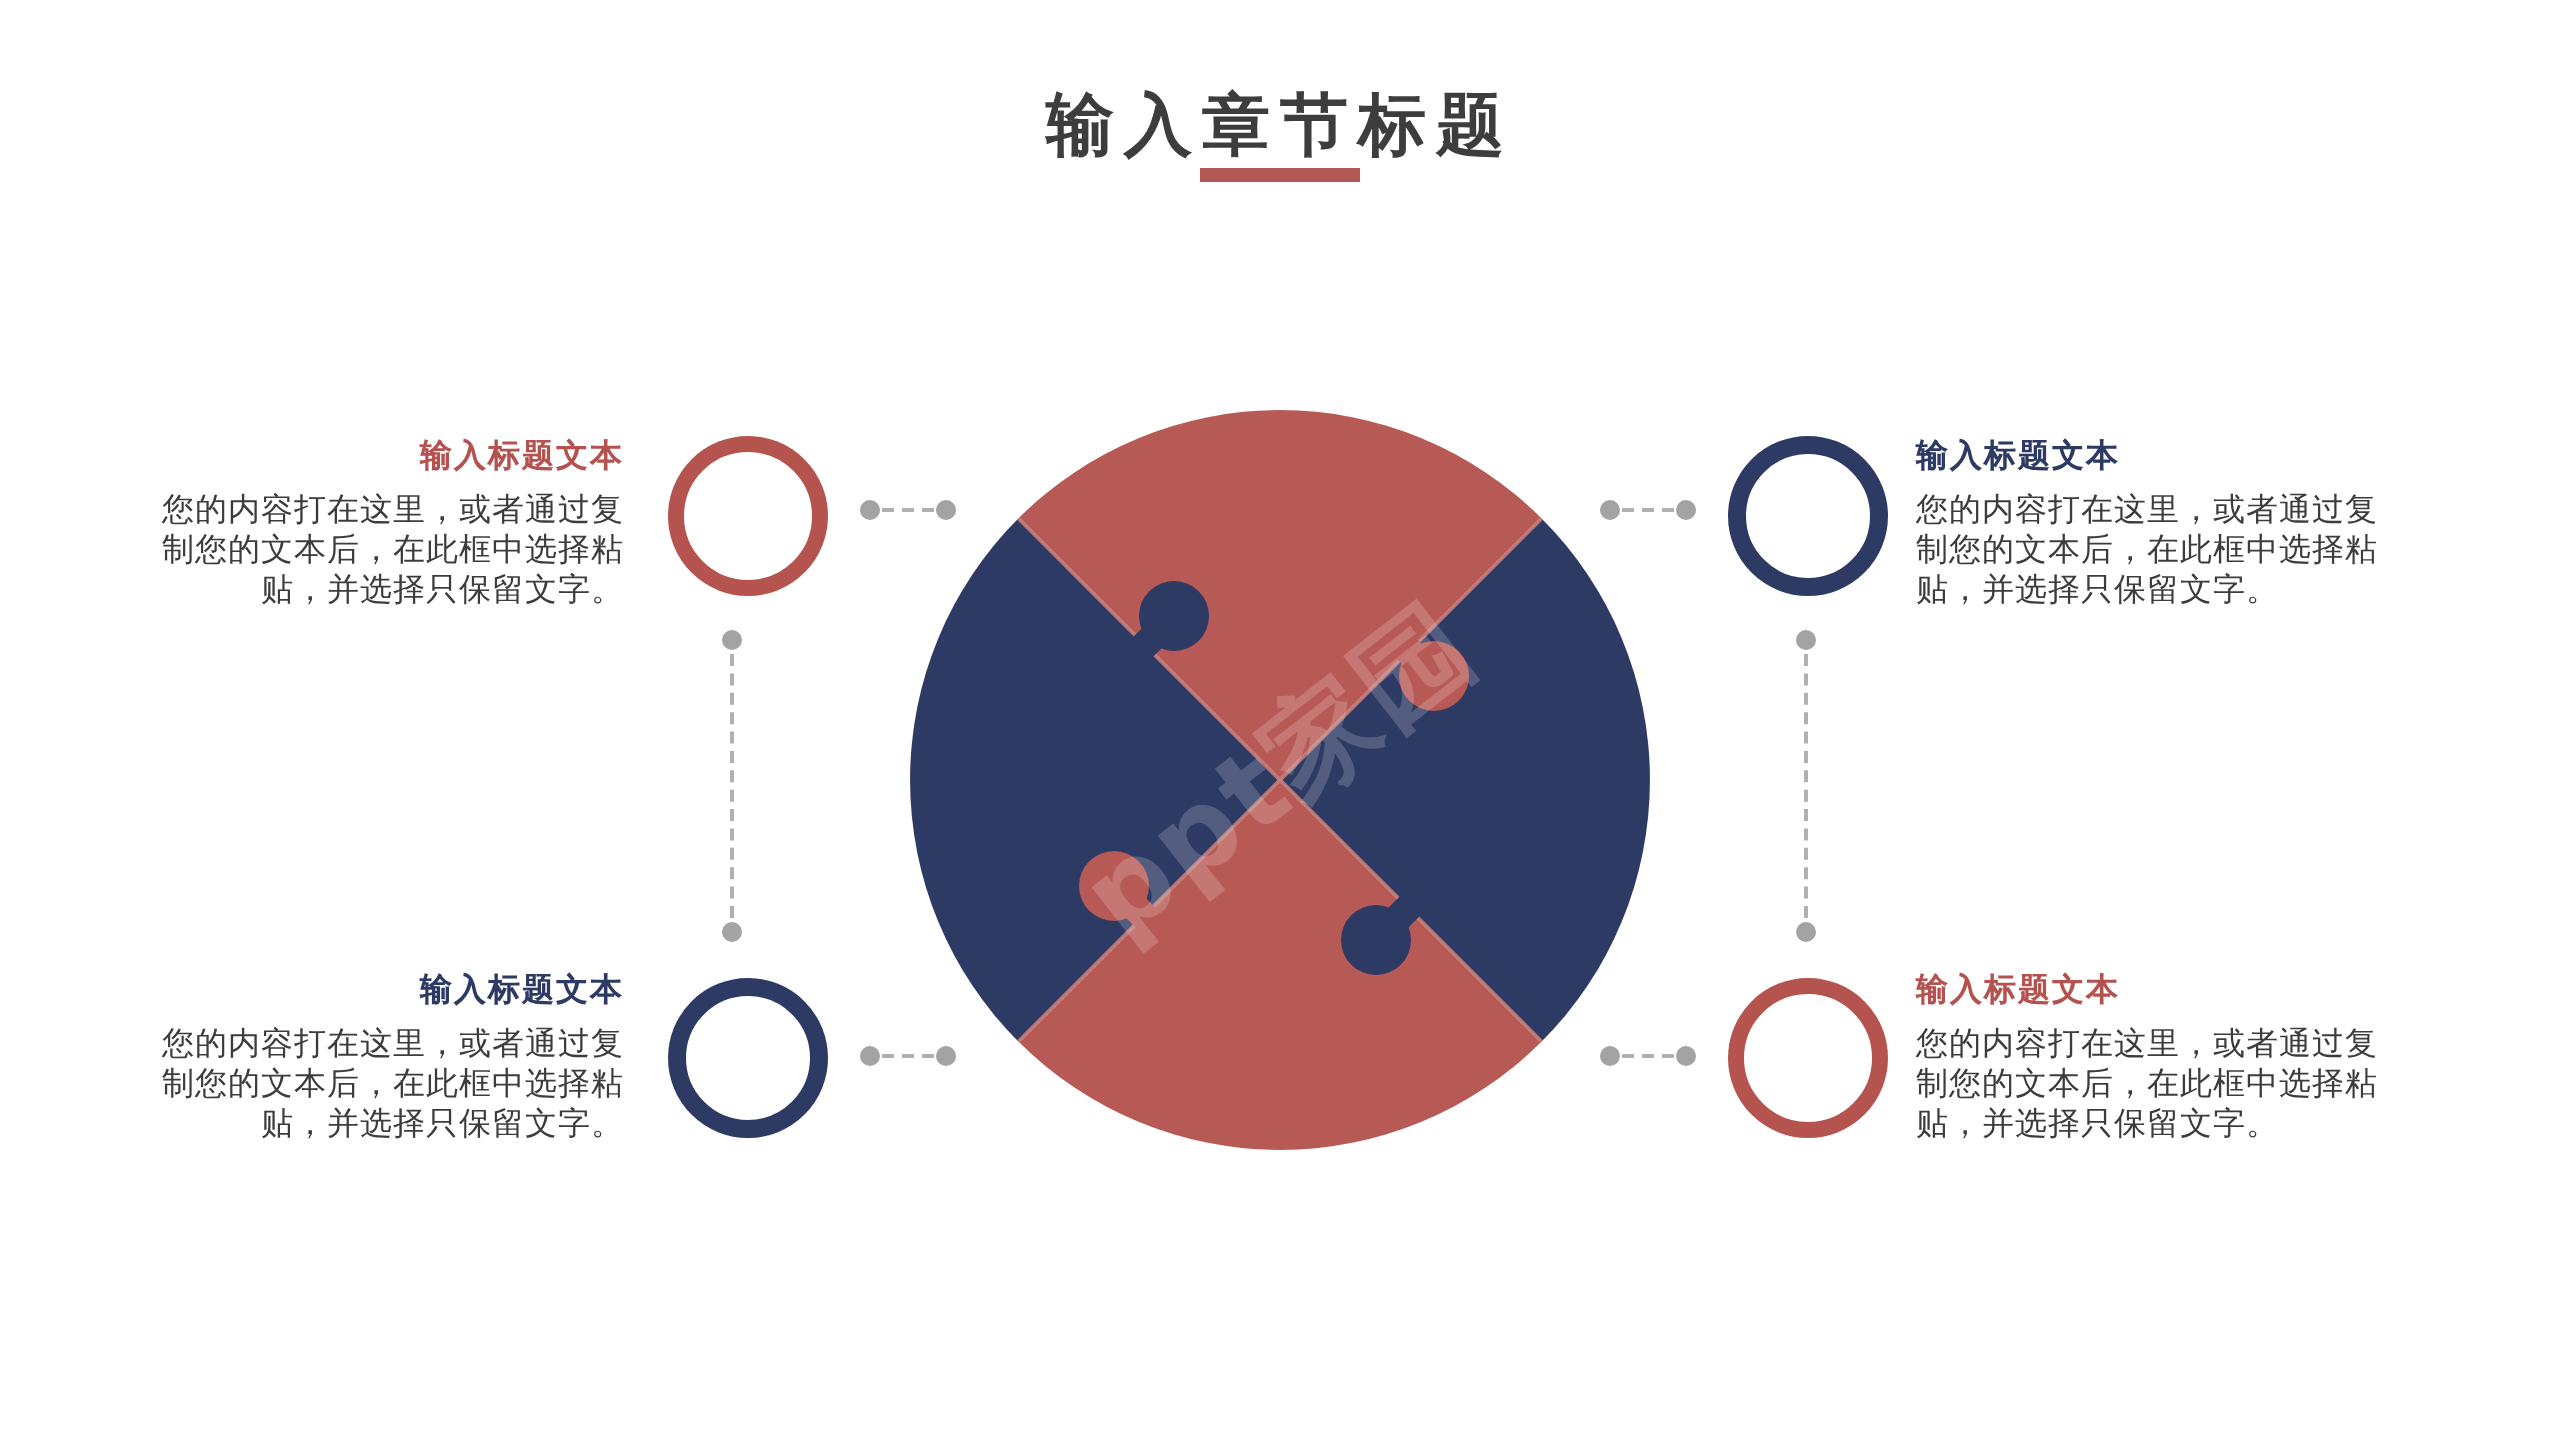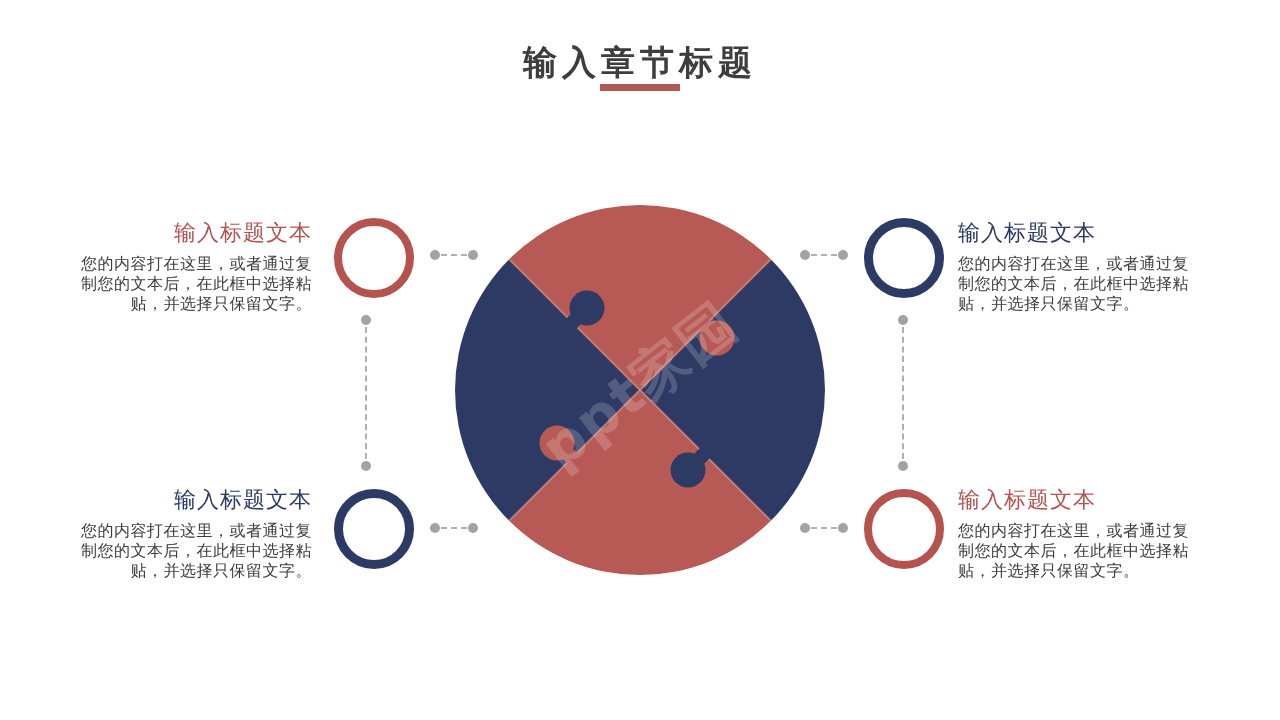--- a/index.html
+++ b/index.html
@@ -6,21 +6,21 @@
   body{font-family:"DejaVu Sans","Liberation Sans",sans-serif;background:#fff;}
   .slide{position:relative;width:1280px;height:592px;background:#ffffff;overflow:hidden;}
 
   
   .main-title{position:absolute;left:0;right:0;top:40px;text-align:center;
     font-size:34px;font-weight:bold;color:#3d3d3d;letter-spacing:5px;}
   .title-underline{position:absolute;left:600px;top:84px;width:80px;height:7px;background:#b15854;}
 
   
   .block{position:absolute;width:234px;}
-  .block .b-title{display:block;font-size:22px;font-weight:normal;letter-spacing:1px;}
+  .block .b-title{display:block;font-size:16px;font-weight:bold;letter-spacing:1px;}
   .block .b-body{margin:6px 0 0 0;font-size:16px;line-height:20px;color:#3c3c3c;letter-spacing:0.5px;}
   .align-right{text-align:right;}
   .align-left{text-align:left;}
   .accent-red{color:#b3524e;}
   .accent-navy{color:#2c3a64;}
 
   
   .ring{position:absolute;width:80px;height:80px;border-radius:50%;box-sizing:border-box;background:#fff;}
   .ring-red{border:8px solid #b5544f;}
   .ring-navy{border:9px solid #2d3a64;}

